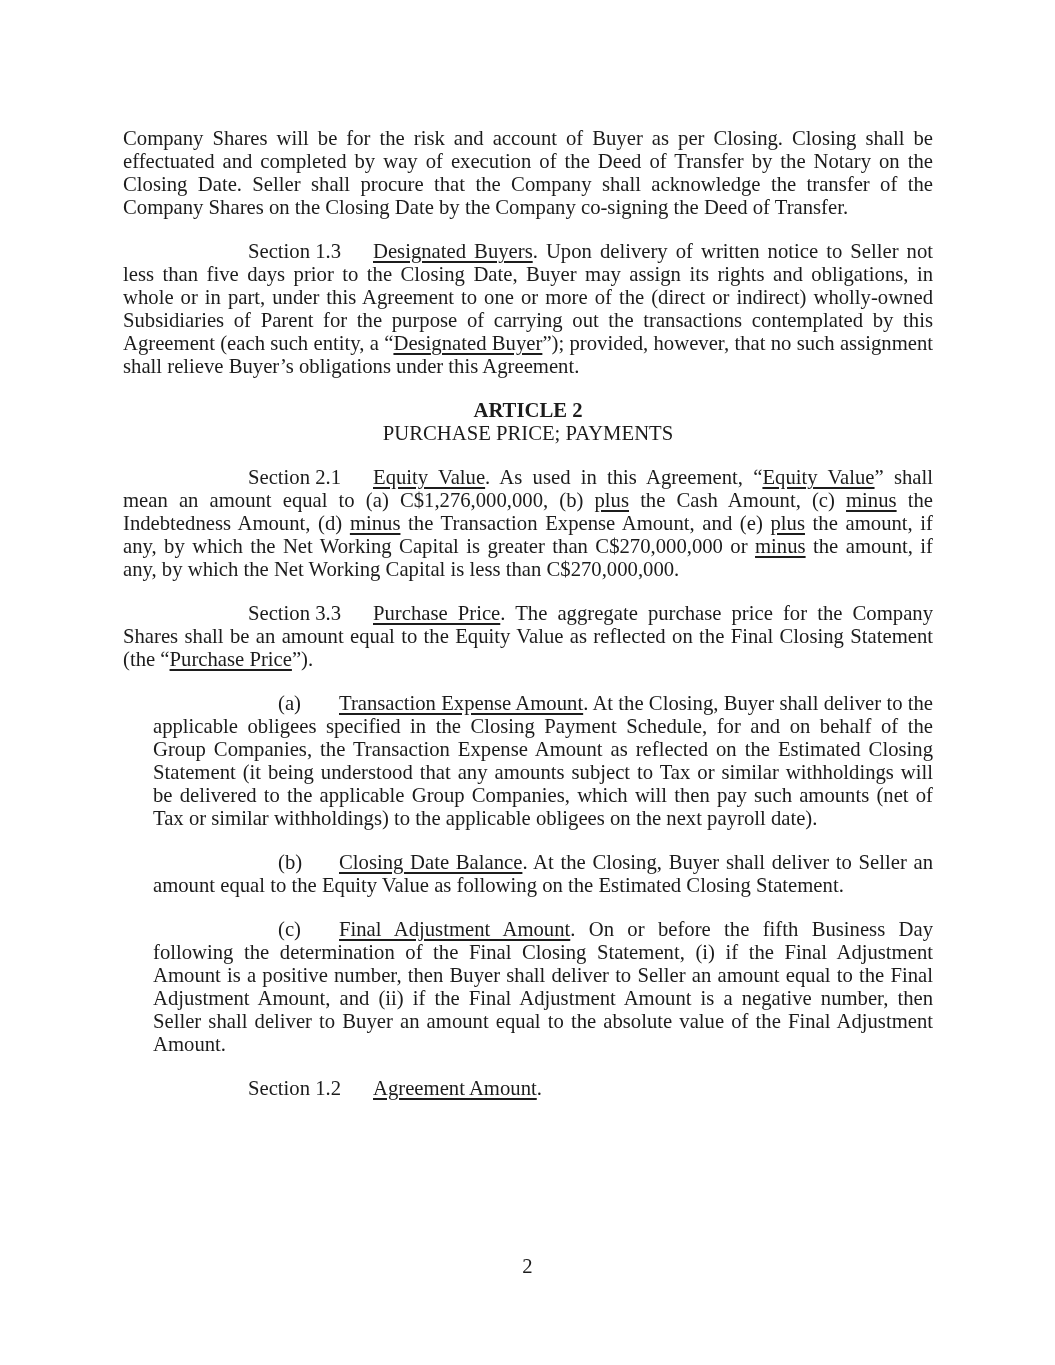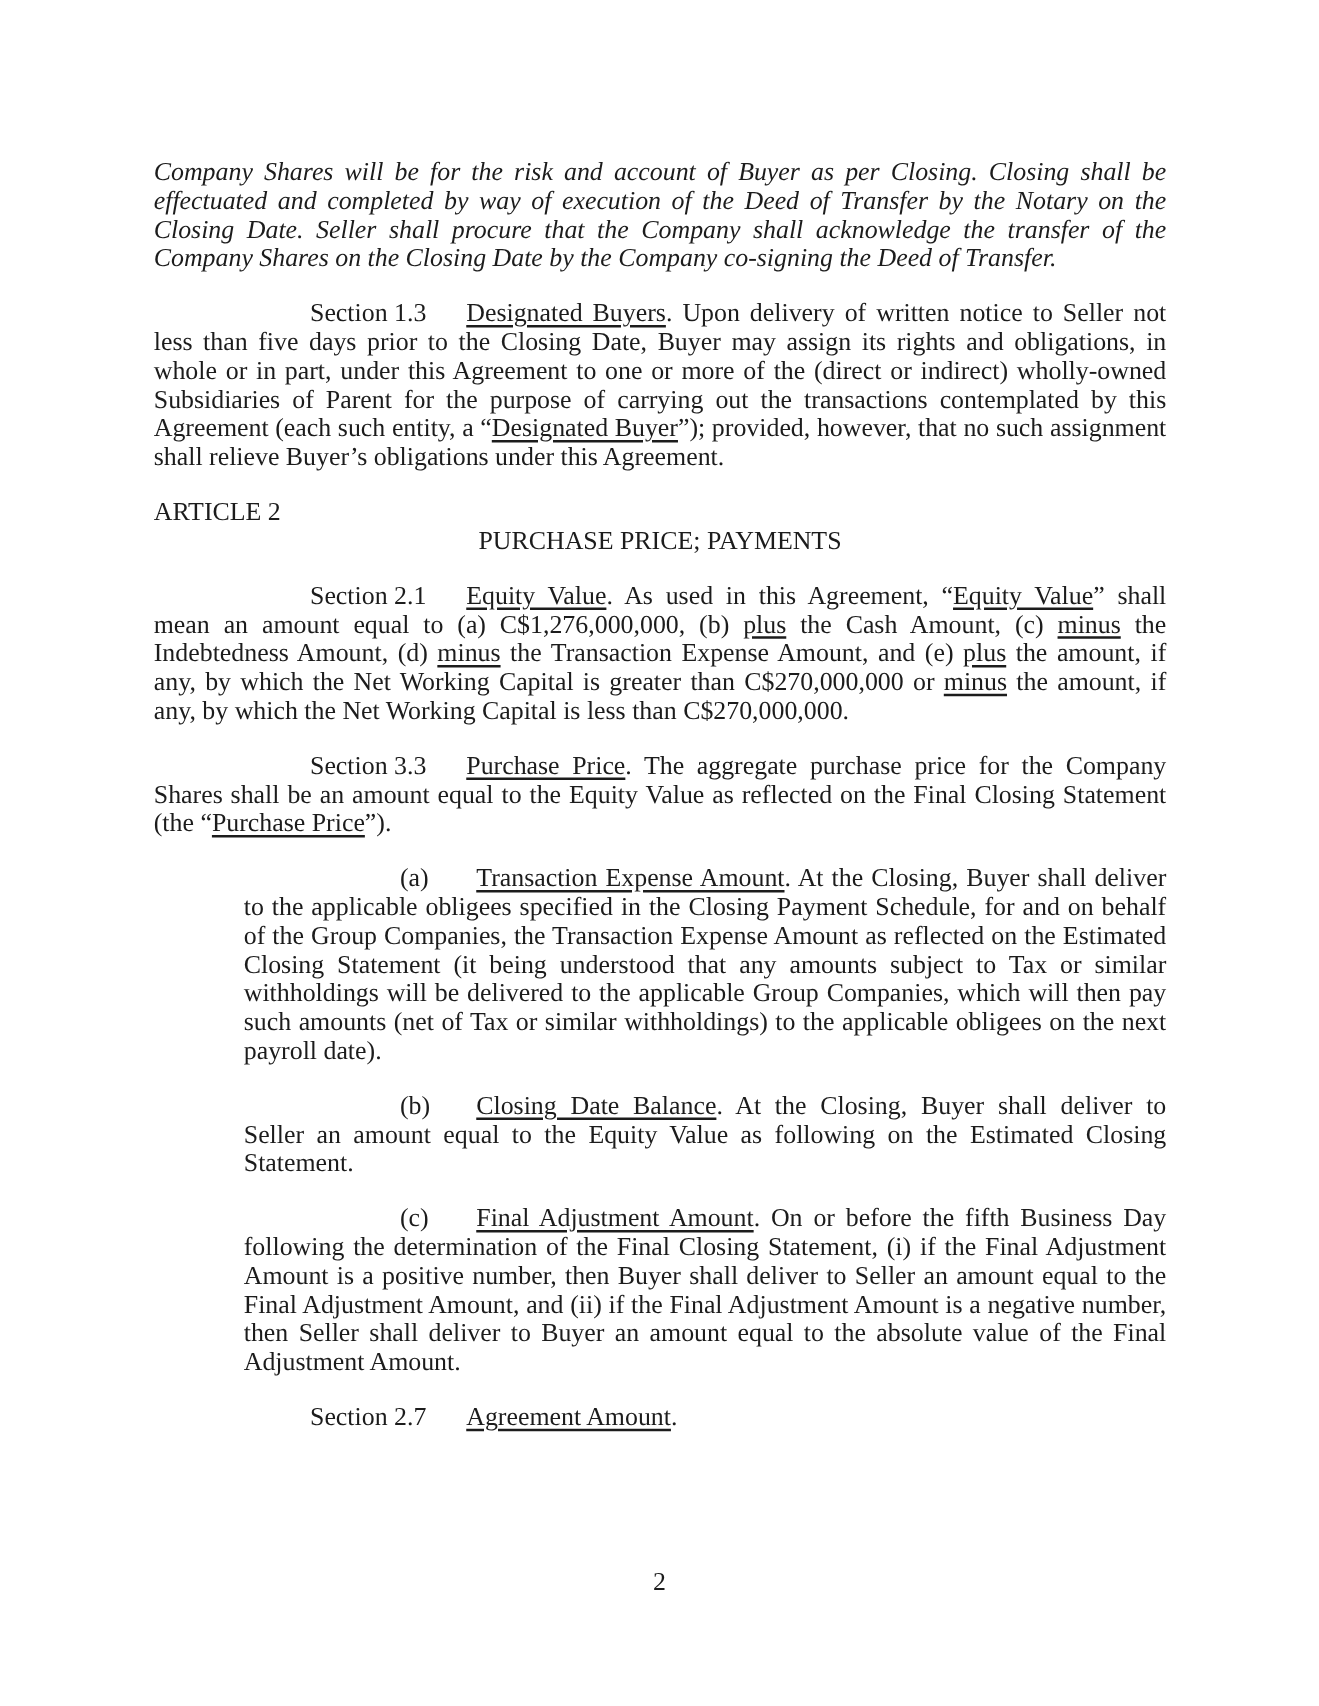--- a/index.html
+++ b/index.html
@@ -21,26 +21,26 @@
   .doc-body {
     position: absolute;
     left: 123px;
     top: 127px;
     width: 810px;
   }
   .doc-body p {
     margin: 0 0 21px 0;
     text-align: justify;
   }
-  p.body { text-indent: 0; font-style: italic; }
+  p.body { text-indent: 0; }
   p.section { text-indent: 125px; }
-  p.sub { margin-left: 72px; text-indent: 125px; }
+  p.sub { margin-left: 30px; text-indent: 125px; }
   p.article-title {
-    text-align: left;
-    font-weight: normal;
+    text-align: center;
+    font-weight: bold;
     margin: 0;
     text-indent: 0;
   }
   p.article-subtitle {
     text-align: center;
     font-weight: normal;
     margin: 0 0 21px 0;
     text-indent: 0;
   }
   .tab-label { display: inline-block; text-indent: 0; }
@@ -66,16 +66,16 @@
   <div class="doc-body">
       <p class="body"><span>Company Shares will be for the risk and account of Buyer as per Closing. Closing shall be effectuated and completed by way of execution of the Deed of Transfer by the Notary on the Closing Date. Seller shall procure that the Company shall acknowledge the transfer of the Company Shares on the Closing Date by the Company co-signing the Deed of Transfer.</span></p>
       <p class="section"><span class="tab-label">Section 1.3</span><span class="u">Designated Buyers</span><span>. Upon delivery of written notice to Seller not less than five days prior to the Closing Date, Buyer may assign its rights and obligations, in whole or in part, under this Agreement to one or more of the (direct or indirect) wholly-owned Subsidiaries of Parent for the purpose of carrying out the transactions contemplated by this Agreement (each such entity, a “</span><span class="u">Designated Buyer</span><span>”); provided, however, that no such assignment shall relieve Buyer’s obligations under this Agreement.</span></p>
       <p class="article-title"><span>ARTICLE 2</span></p>
       <p class="article-subtitle"><span>PURCHASE PRICE; PAYMENTS</span></p>
       <p class="section"><span class="tab-label">Section 2.1</span><span class="u">Equity Value</span><span>. As used in this Agreement, “</span><span class="u">Equity Value</span><span>” shall mean an amount equal to (a) C$1,276,000,000, (b) </span><span class="u">plus</span><span> the Cash Amount, (c) </span><span class="u">minus</span><span> the Indebtedness Amount, (d) </span><span class="u">minus</span><span> the Transaction Expense Amount, and (e) </span><span class="u">plus</span><span> the amount, if any, by which the Net Working Capital is greater than C$270,000,000 or </span><span class="u">minus</span><span> the amount, if any, by which the Net Working Capital is less than C$270,000,000.</span></p>
       <p class="section"><span class="tab-label">Section 3.3</span><span class="u">Purchase Price</span><span>. The aggregate purchase price for the Company Shares shall be an amount equal to the Equity Value as reflected on the Final Closing Statement (the “</span><span class="u">Purchase Price</span><span>”).</span></p>
       <p class="sub"><span class="tab-label">(a)</span><span class="u">Transaction Expense Amount</span><span>. At the Closing, Buyer shall deliver to the applicable obligees specified in the Closing Payment Schedule, for and on behalf of the Group Companies, the Transaction Expense Amount as reflected on the Estimated Closing Statement (it being understood that any amounts subject to Tax or similar withholdings will be delivered to the applicable Group Companies, which will then pay such amounts (net of Tax or similar withholdings) to the applicable obligees on the next payroll date).</span></p>
       <p class="sub"><span class="tab-label">(b)</span><span class="u">Closing Date Balance</span><span>. At the Closing, Buyer shall deliver to Seller an amount equal to the Equity Value as following on the Estimated Closing Statement.</span></p>
       <p class="sub"><span class="tab-label">(c)</span><span class="u">Final Adjustment Amount</span><span>. On or before the fifth Business Day following the determination of the Final Closing Statement, (i) if the Final Adjustment Amount is a positive number, then Buyer shall deliver to Seller an amount equal to the Final Adjustment Amount, and (ii) if the Final Adjustment Amount is a negative number, then Seller shall deliver to Buyer an amount equal to the absolute value of the Final Adjustment Amount.</span></p>
-      <p class="section"><span class="tab-label">Section 2.7</span><span class="u">Agreement Amount</span><span>.</span></p>
+      <p class="section"><span class="tab-label">Section 1.2</span><span class="u">Agreement Amount</span><span>.</span></p>
     </div>
   <div class="page-number">2</div>
 </div>
 
 </body></html>

